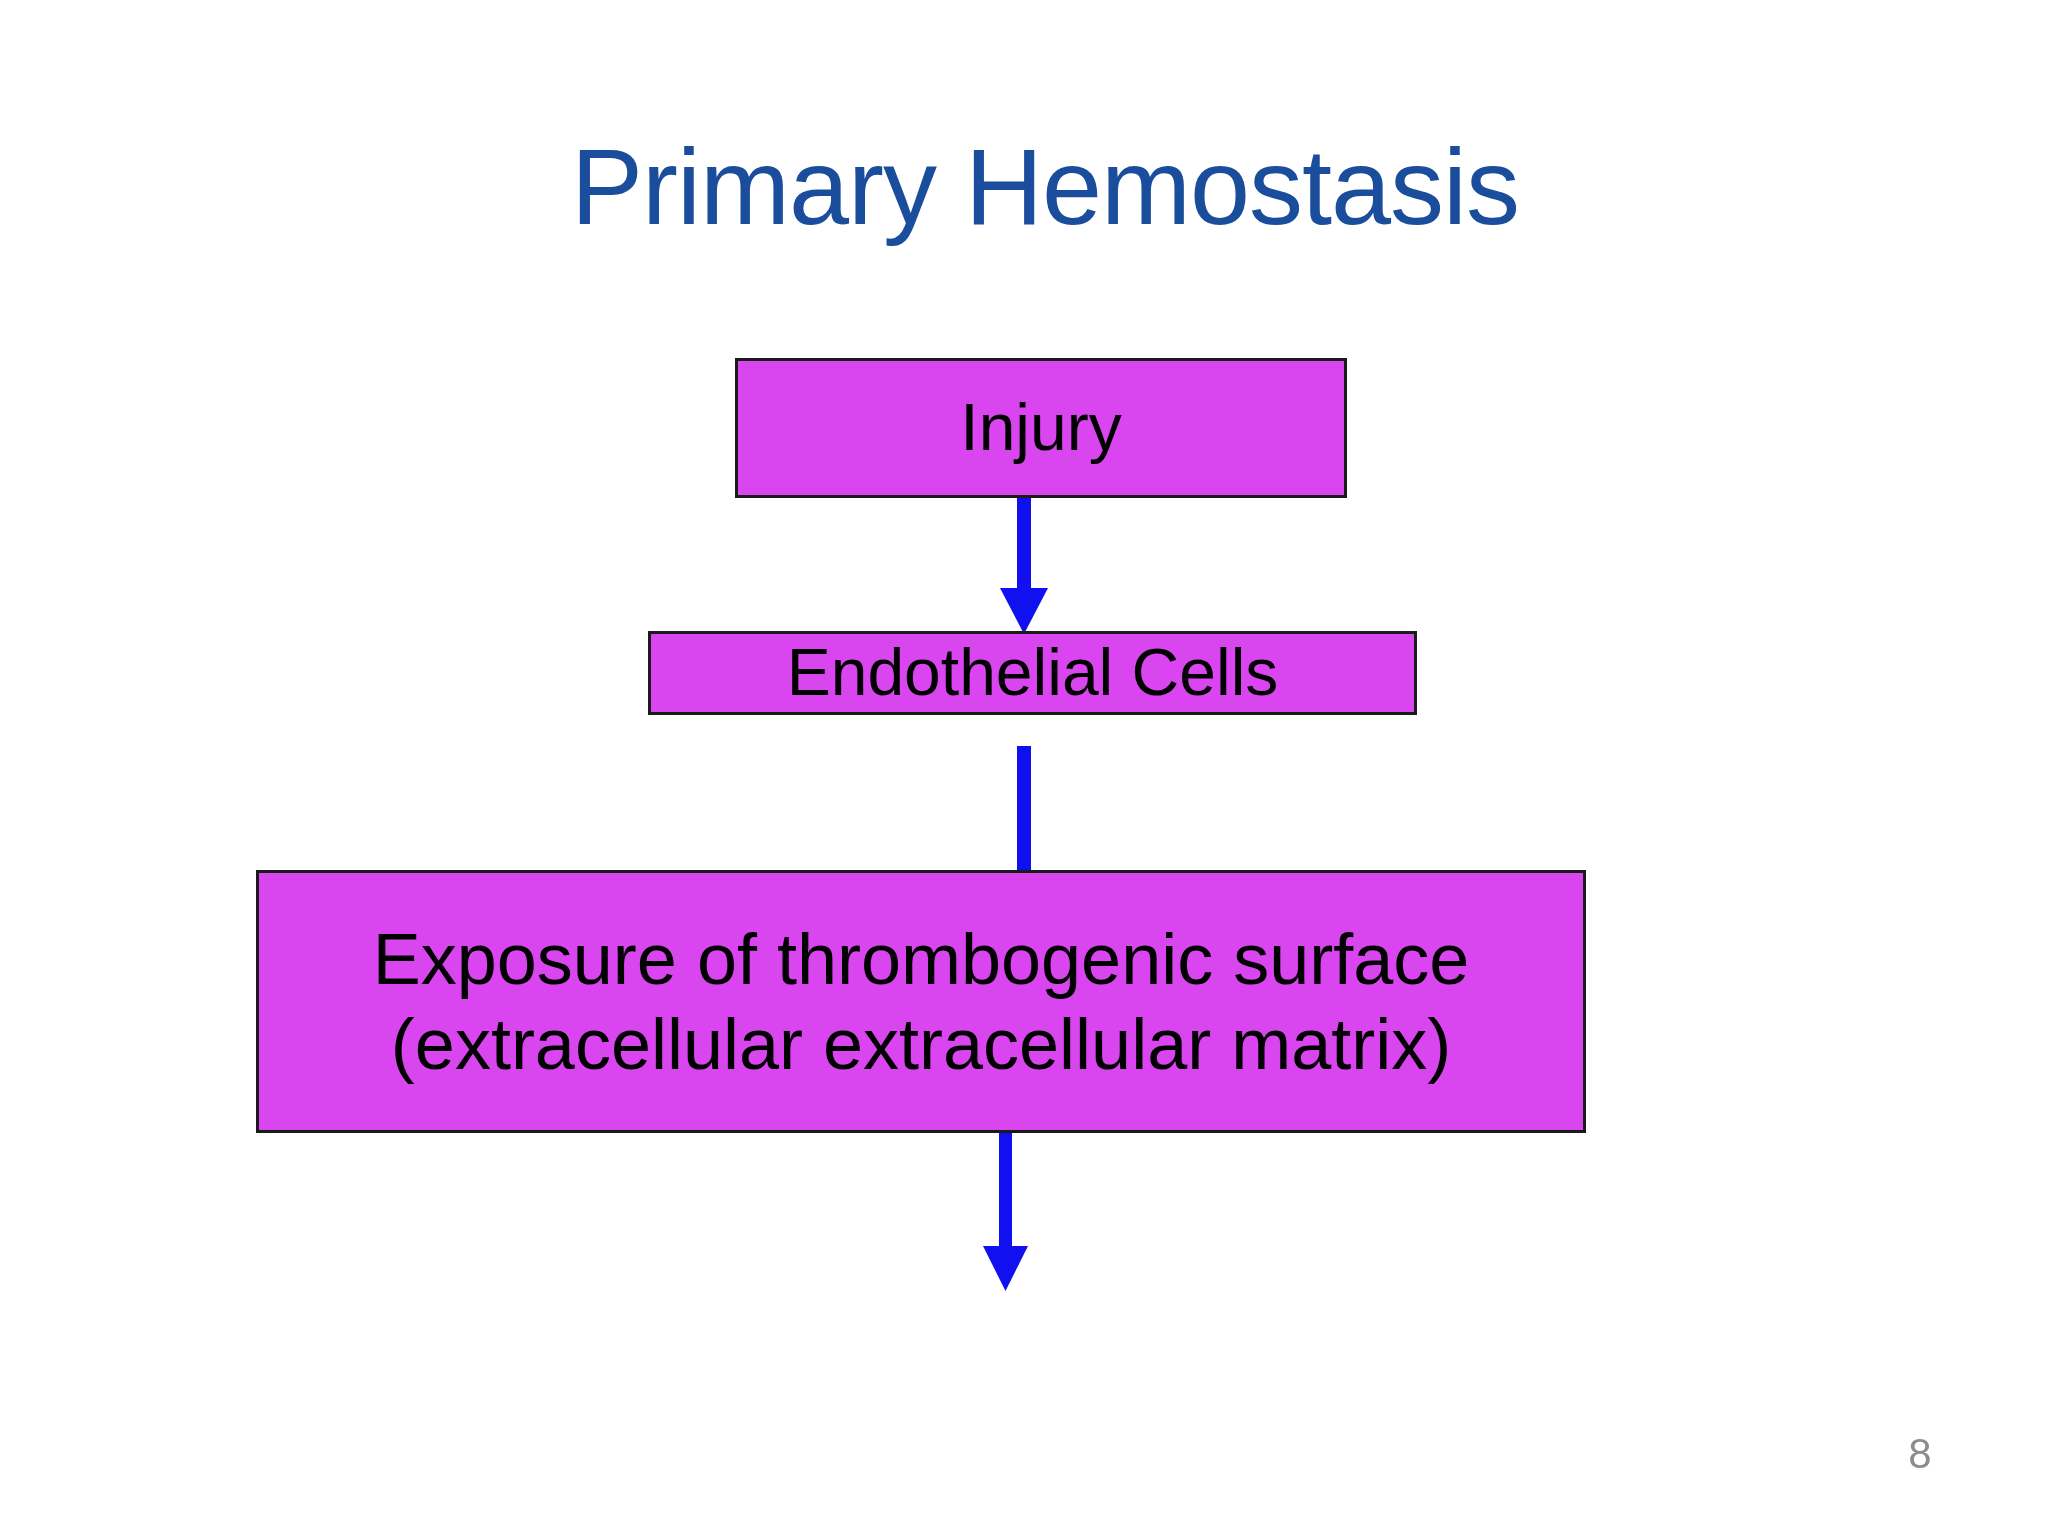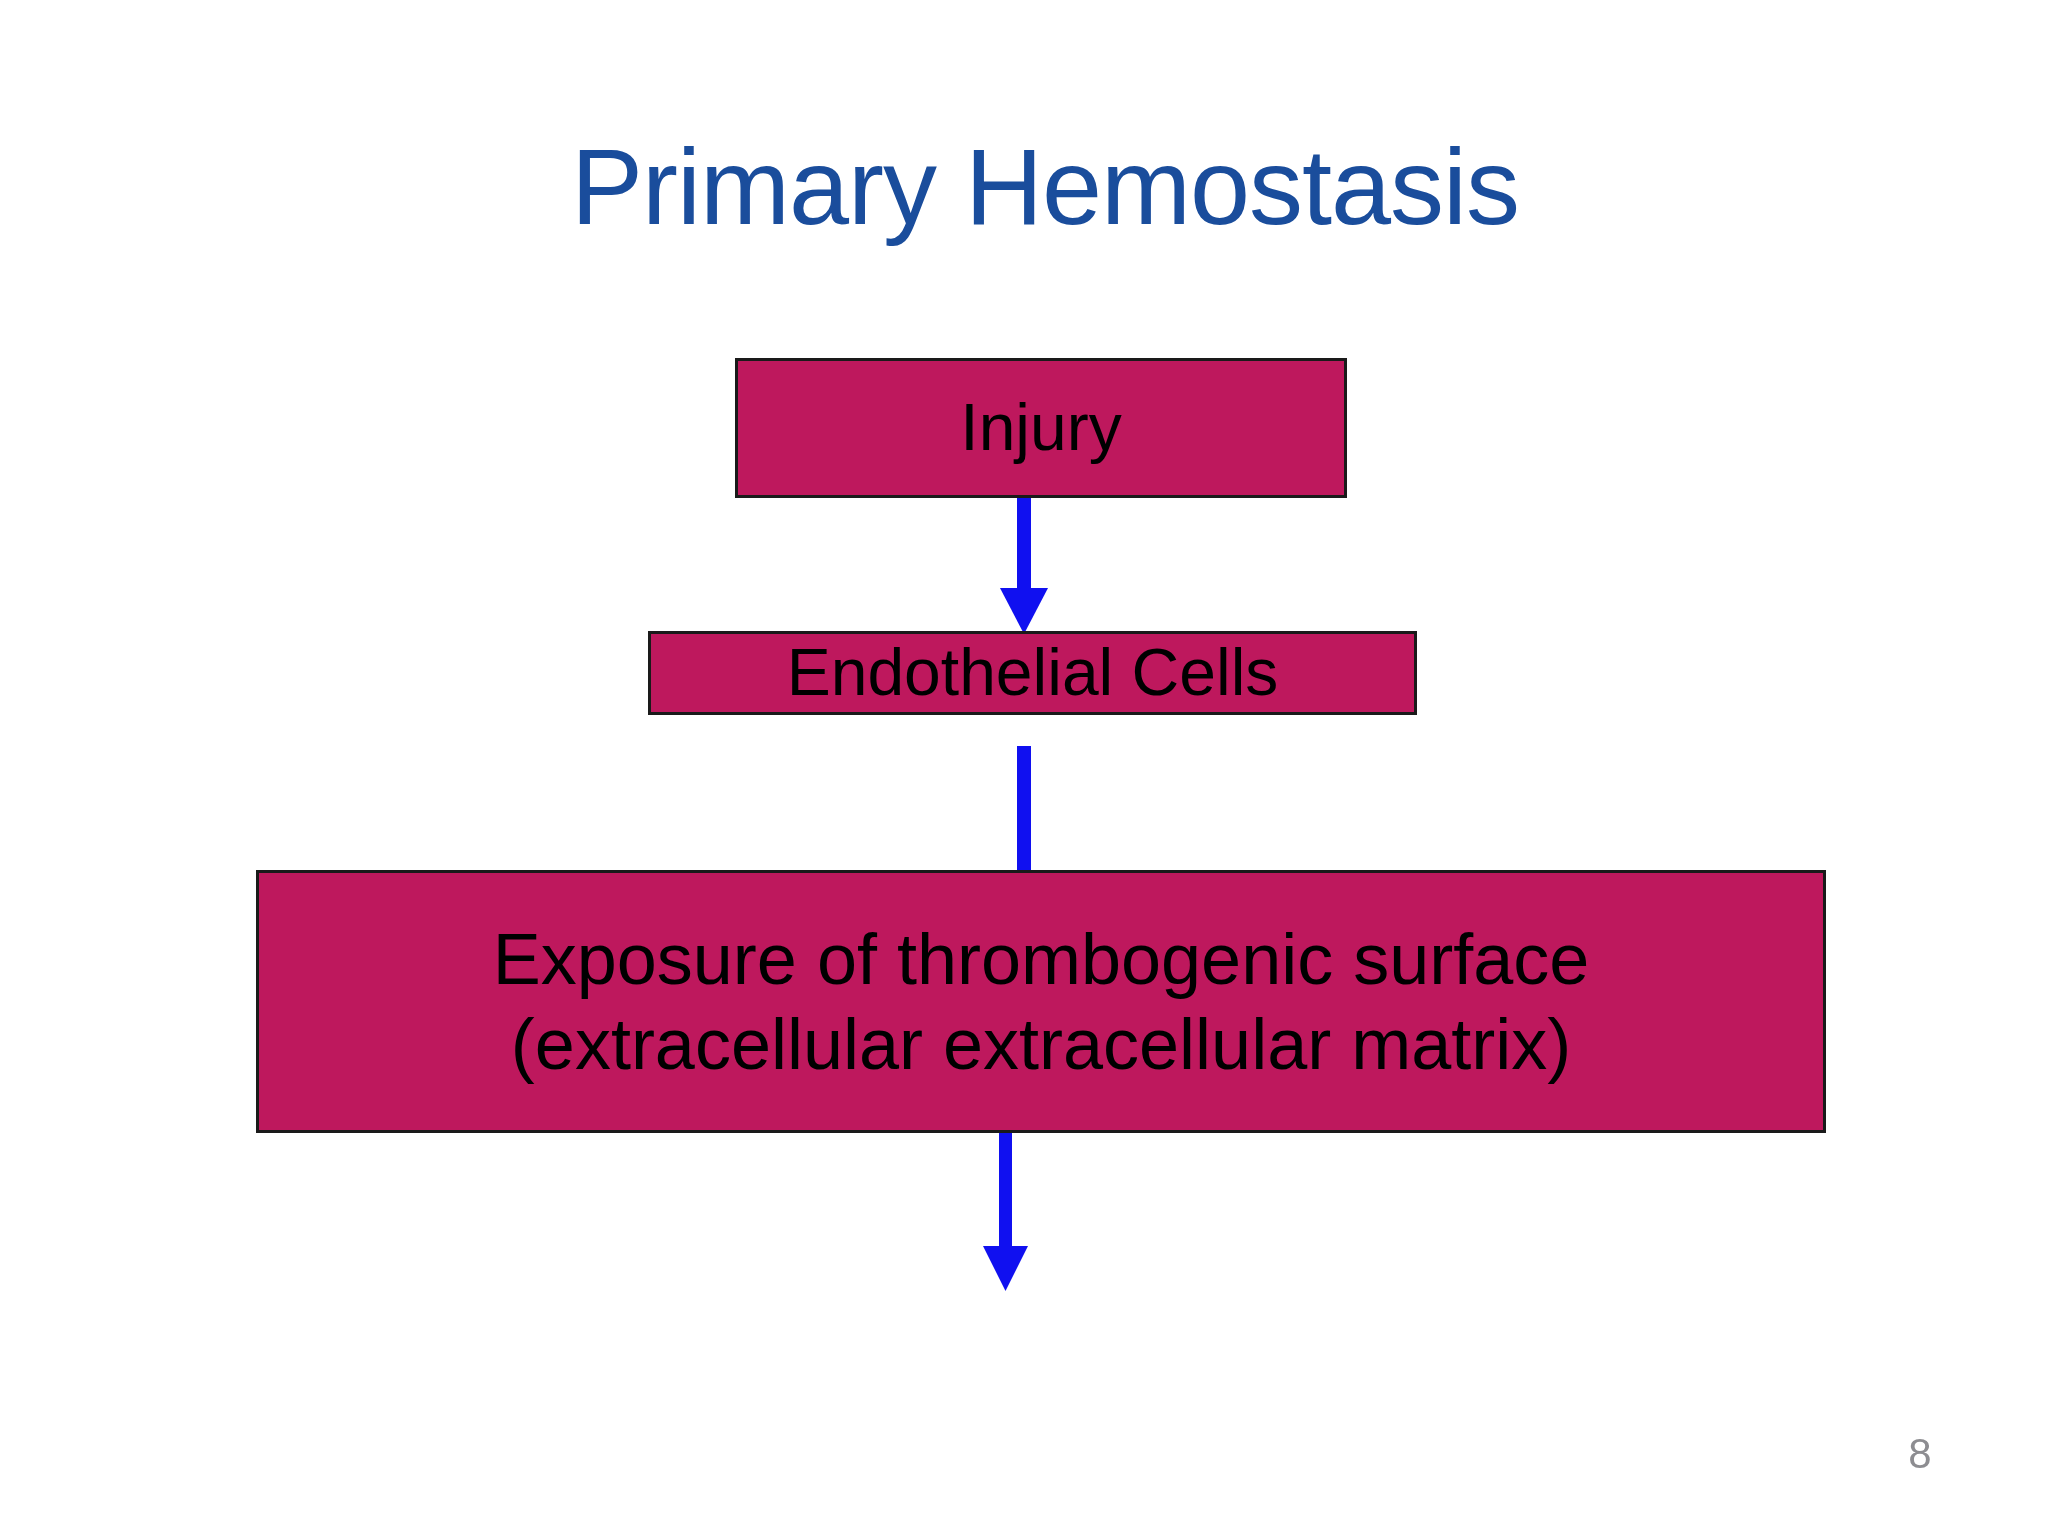--- a/index.html
+++ b/index.html
@@ -36,21 +36,21 @@
   
   #slide-title .title-shift {
     display: inline-block;
     transform: translateX(21px);
   }
 
   
   .flow-box {
     position: absolute;
     box-sizing: border-box;
-    background: #be185d;
+    background: #d946ef;
     border: 3px solid #1a1a1a;
     display: flex;
     align-items: center;
     justify-content: center;
     color: #000000;
     text-align: center;
     line-height: 1.18;
   }
 
   #box-injury {
@@ -67,21 +67,21 @@
     top: 631px;
     width: 769px;
     height: 84px;
     font-size: 66px;
     z-index: 3;
   }
 
   #box-exposure {
     left: 256px;
     top: 870px;
-    width: 1570px;
+    width: 1330px;
     height: 263px;
     font-size: 72px;
     z-index: 3;
     padding: 0 40px;
   }
   #box-exposure .line2 {
     display: block;
   }
 
   

